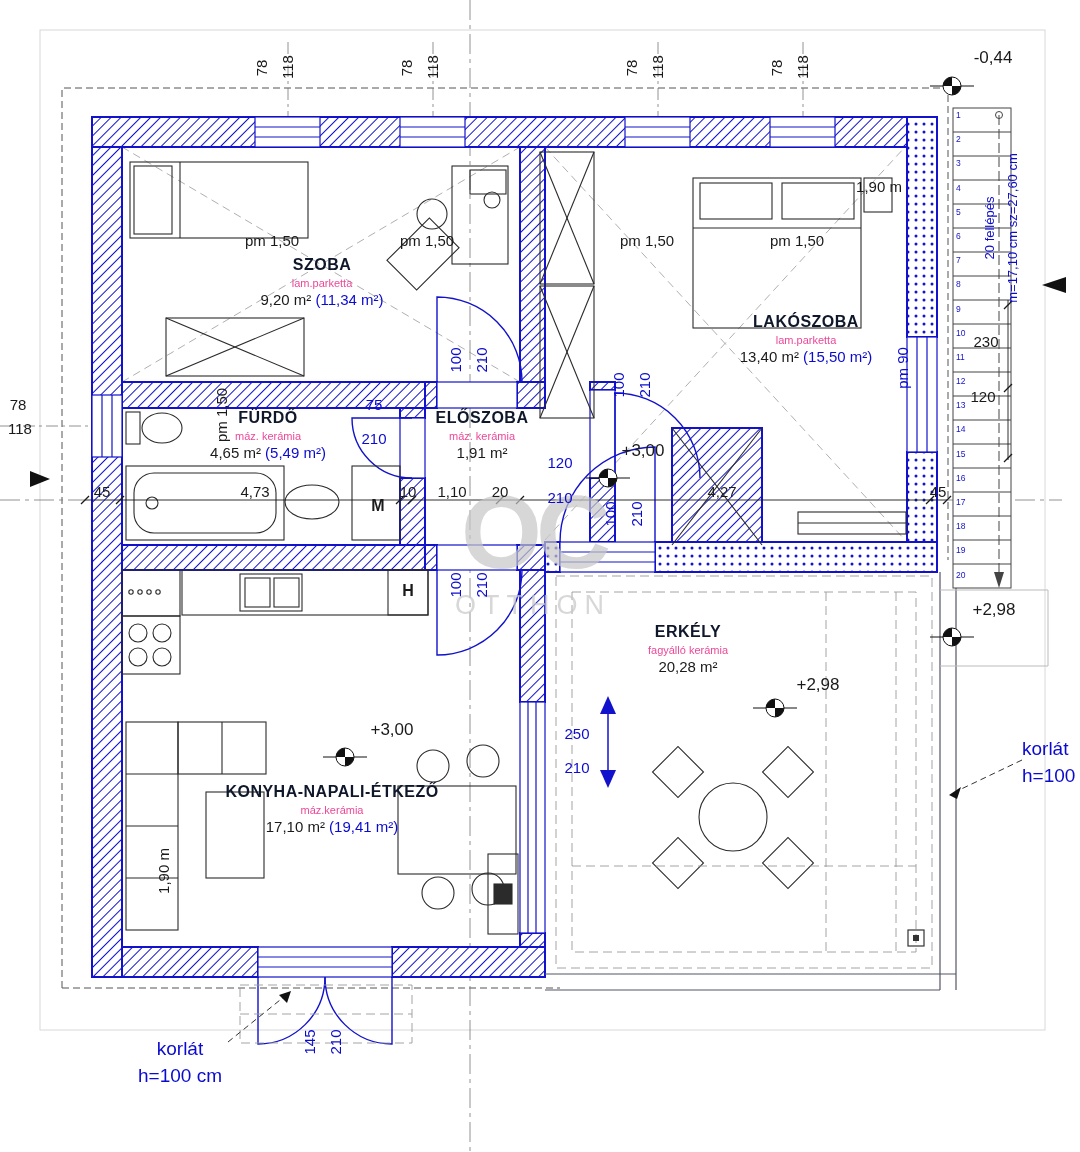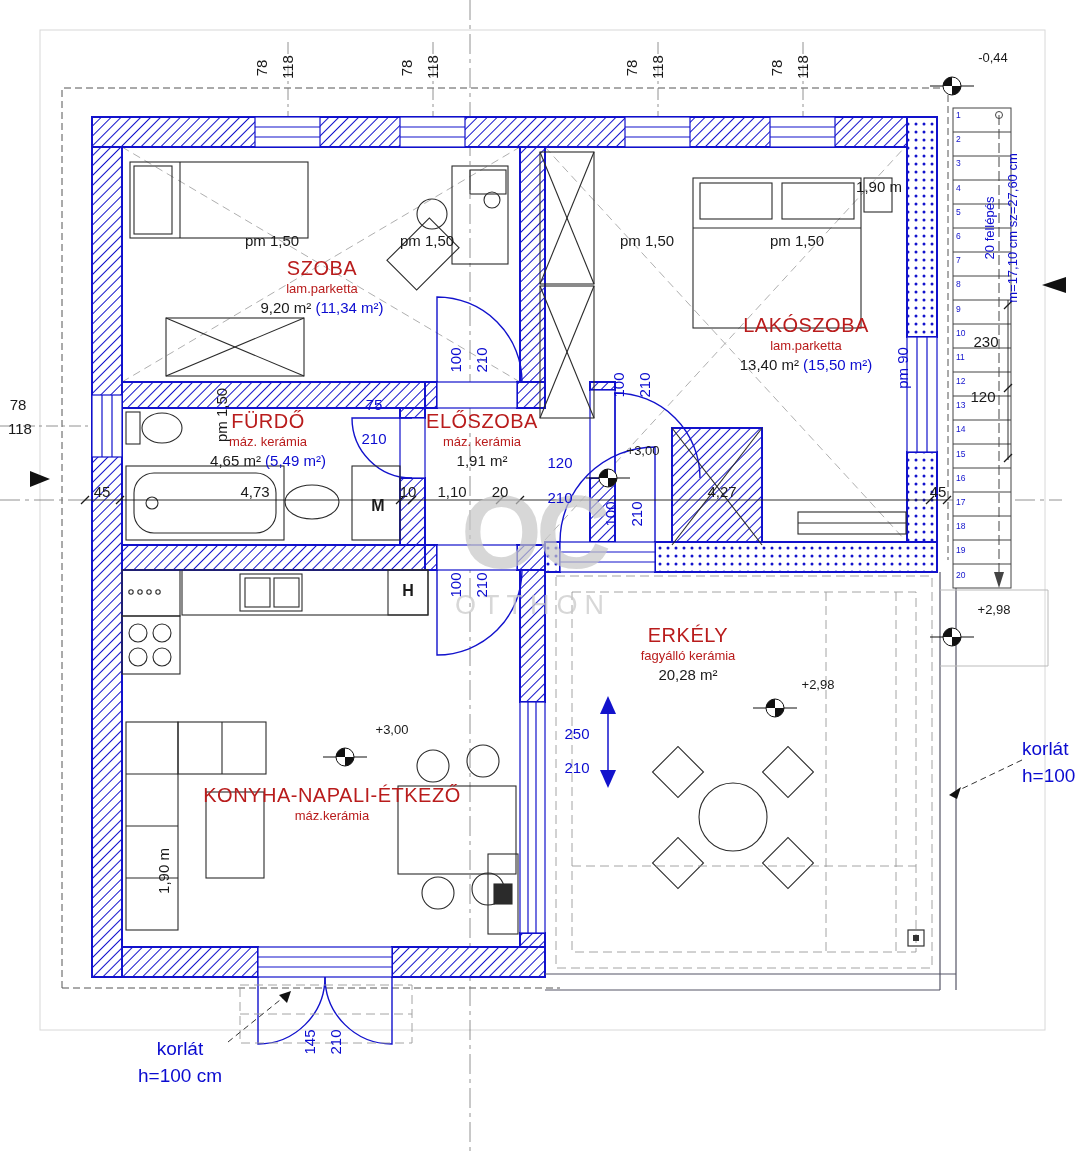--- a/index.html
+++ b/index.html
@@ -4,28 +4,28 @@
 <style>
   * { margin:0; padding:0; box-sizing:border-box; }
   body { font-family:"Liberation Sans", sans-serif; background:#fff; }
   #page { position:relative; width:1080px; height:1152px; background:#ffffff; overflow:hidden; }
   #plan { position:absolute; left:0; top:0; }
 
   .lbl { position:absolute; white-space:nowrap; transform:translate(-50%,-50%);
          font-size:15px; color:#1a1a1a; line-height:1; z-index:3; }
   .rot { transform:translate(-50%,-50%) rotate(-90deg); }
   .blue { color:#0b0bd0; }
-  .lvl { font-size:13px; }
+  .lvl { font-size:17px; }
   .sm13 { font-size:13px; }
   .f16 { font-size:16px; font-weight:bold; }
 
   .room-label { position:absolute; transform:translateX(-50%); text-align:center;
                 line-height:1.3; white-space:nowrap; z-index:3; }
-  .room-name { font-size:20px; font-weight:normal; color:#b91c1c; letter-spacing:.5px; }
-  .room-mat  { font-size:13px; color:#b91c1c; }
+  .room-name { font-size:16px; font-weight:bold; color:#0f172a; letter-spacing:.5px; }
+  .room-mat  { font-size:11px; color:#ec4899; }
   .room-area { font-size:15px; color:#1a1a1a; }
   .room-area .gross { color:#0b0bd0; }
 
   .kor-block { position:absolute; transform:translateX(-50%); text-align:center;
                font-size:19px; color:#0b0bd0; line-height:1.4; z-index:3; white-space:nowrap; }
   .kor-block-r { position:absolute; text-align:left; font-size:19px; color:#0b0bd0;
                  line-height:1.4; z-index:3; white-space:nowrap; }
 
   .stair-numbers { position:absolute; left:956px; top:110px; width:16px; z-index:3; }
   .stair-numbers div { height:24.2px; font-size:8.5px; color:#1212cc; line-height:1.2; }
@@ -464,20 +464,21 @@
   <div class="room-area"><span>4,65 m²</span> <span class="gross">(5,49 m²)</span></div>
 </div>
 <div class="room-label" style="left:482px;top:408px">
   <div class="room-name">ELŐSZOBA</div>
   <div class="room-mat">máz. kerámia</div>
   <div class="room-area"><span>1,91 m²</span> <span class="gross"></span></div>
 </div>
 <div class="room-label" style="left:332px;top:782px">
   <div class="room-name">KONYHA-NAPALI-ÉTKEZŐ</div>
   <div class="room-mat">máz.kerámia</div>
+  <div class="room-area"><span>17,10 m²</span> <span class="gross">(19,41 m²)</span></div>
 </div>
 <div class="room-label" style="left:688px;top:622px">
   <div class="room-name">ERKÉLY</div>
   <div class="room-mat">fagyálló kerámia</div>
   <div class="room-area"><span>20,28 m²</span> <span class="gross"></span></div>
 </div>
 
 <div class="kor-block" style="left:180px;top:1036px">
   <div>korlát</div>
   <div>h=100 cm</div>

